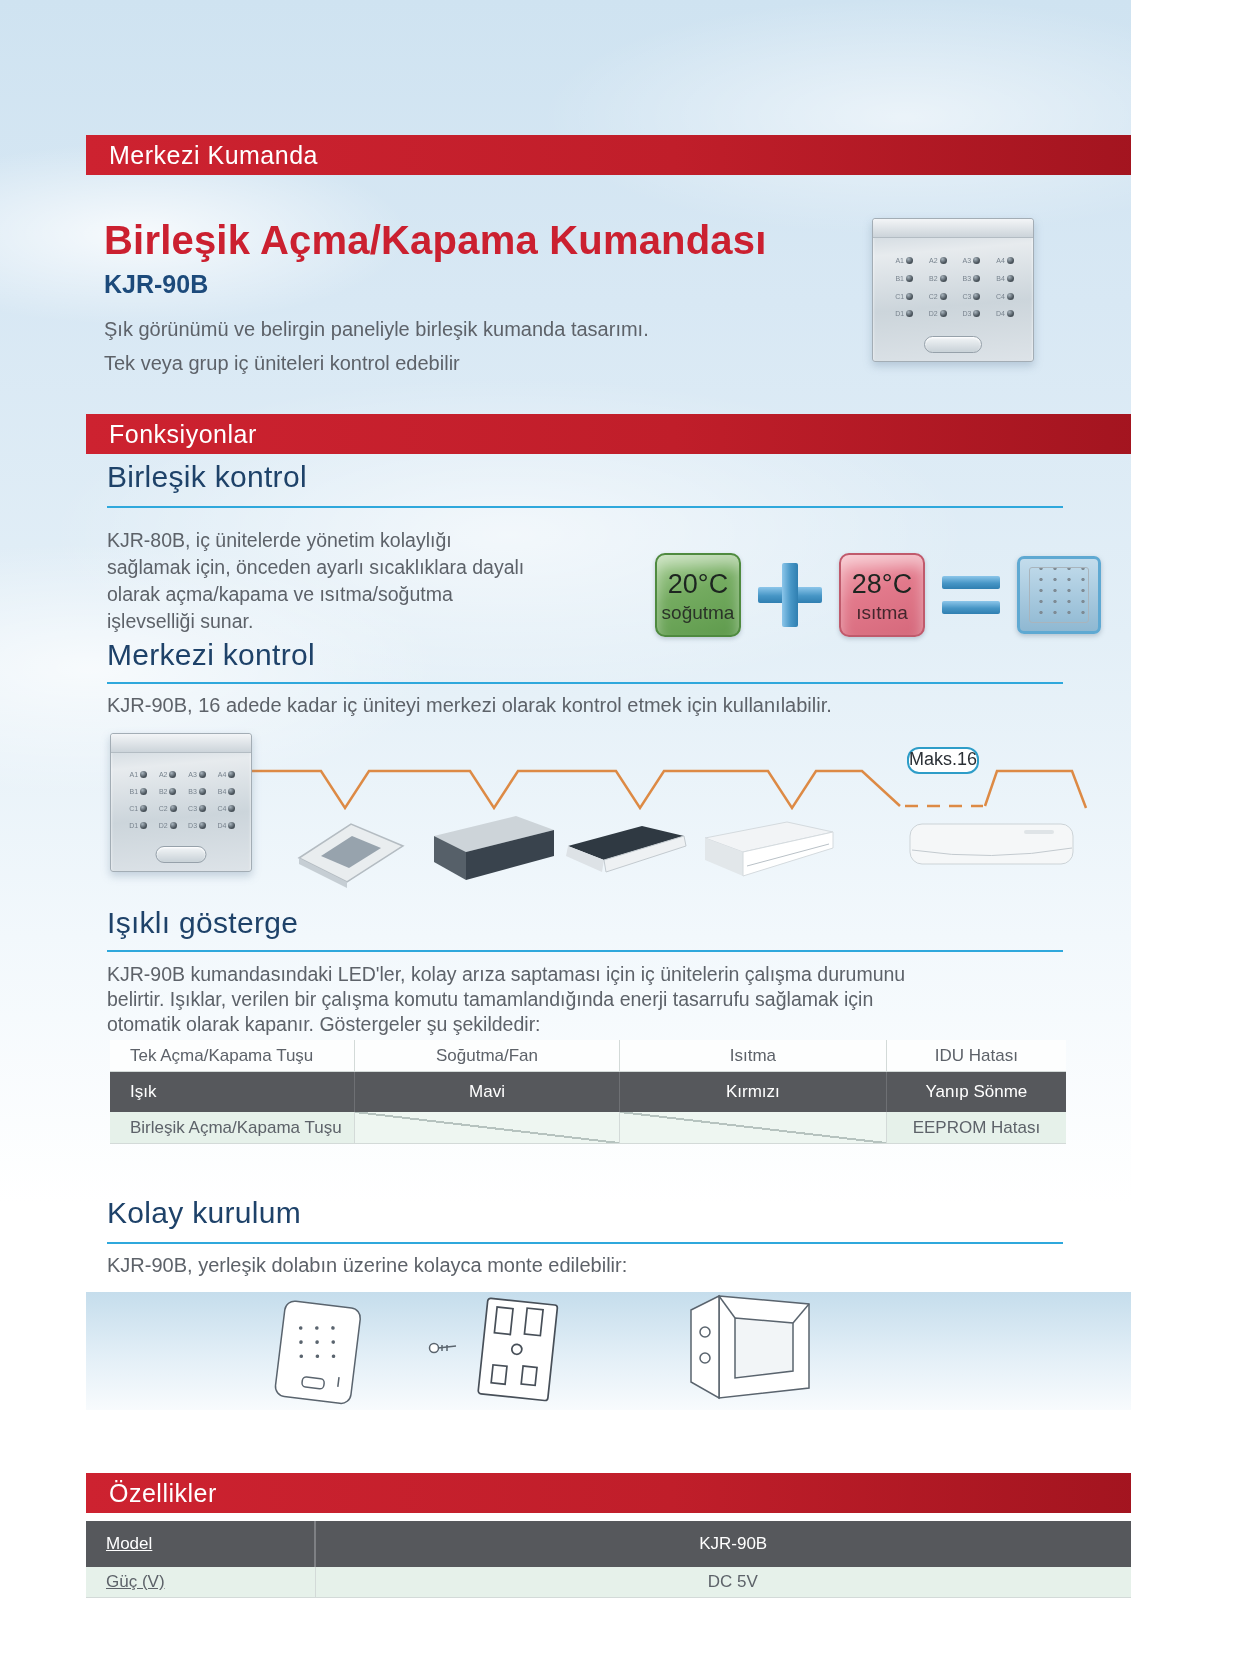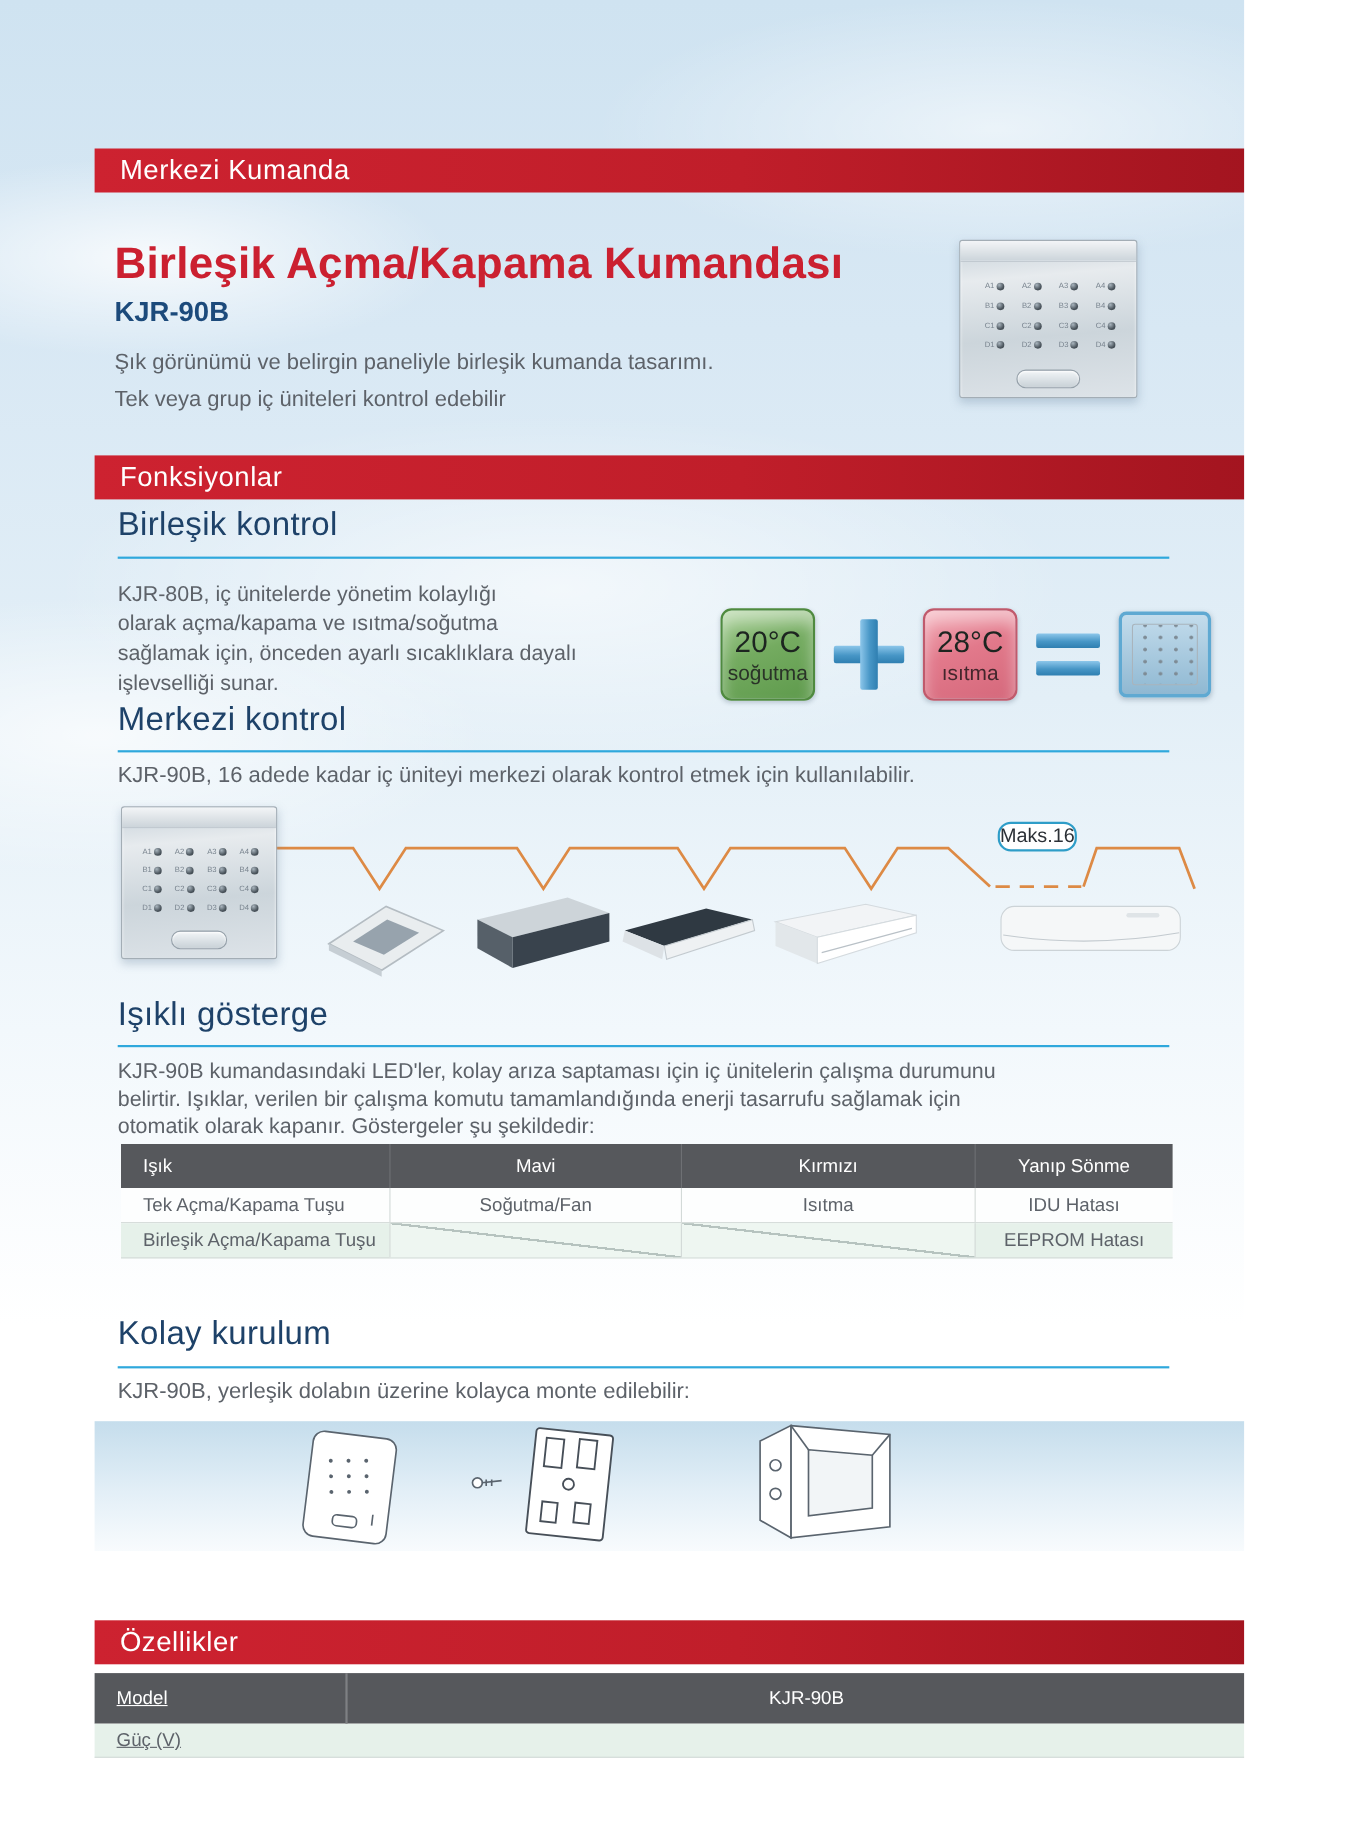--- a/index.html
+++ b/index.html
@@ -194,22 +194,22 @@
   </div>
 
   <div class="band band2">
     <span>Fonksiyonlar</span>
   </div>
 
   <div class="sec-h" style="top:460px;">Birleşik kontrol</div>
   <div class="rule" style="top:506px;"></div>
   <div class="body-text lines" style="top:527px; width:520px;">
     <div>KJR-80B, iç ünitelerde yönetim kolaylığı</div>
+    <div>sağlamak için, önceden ayarlı sıcaklıklara dayalı</div>
     <div>olarak açma/kapama ve ısıtma/soğutma</div>
-    <div>sağlamak için, önceden ayarlı sıcaklıklara dayalı</div>
     <div>işlevselliği sunar.</div>
   </div>
 
   <div class="equation">
     <div class="temp-box cool">
       <div class="temp">20°C</div>
       <div class="temp-label">soğutma</div>
     </div>
     <div class="plus">
         <i class="h"></i>
@@ -351,31 +351,31 @@
 
   <div class="sec-h" style="top:906px;">Işıklı gösterge</div>
   <div class="rule" style="top:950px;"></div>
   <div class="body-text lines" style="top:962px; width:1050px;">
     <div style="line-height:25px;">KJR-90B kumandasındaki LED'ler, kolay arıza saptaması için iç ünitelerin çalışma durumunu</div>
     <div style="line-height:25px;">belirtir. Işıklar, verilen bir çalışma komutu tamamlandığında enerji tasarrufu sağlamak için</div>
     <div style="line-height:25px;">otomatik olarak kapanır. Göstergeler şu şekildedir:</div>
   </div>
 
   <div class="led-table">
+    <div class="lt-row lt-body row-white">
+      <div class="c0">Tek Açma/Kapama Tuşu</div>
+      <div class="c1">Soğutma/Fan</div>
+      <div class="c2">Isıtma</div>
+      <div class="c3">IDU Hatası</div>
+    </div>
     <div class="lt-row lt-head">
       <div class="c0">Işık</div>
       <div class="c1">Mavi</div>
       <div class="c2">Kırmızı</div>
       <div class="c3">Yanıp Sönme</div>
-    </div>
-    <div class="lt-row lt-body row-white">
-      <div class="c0">Tek Açma/Kapama Tuşu</div>
-      <div class="c1">Soğutma/Fan</div>
-      <div class="c2">Isıtma</div>
-      <div class="c3">IDU Hatası</div>
     </div>
     <div class="lt-row lt-body row-green">
       <div class="c0">Birleşik Açma/Kapama Tuşu</div>
       <div class="c1 diag"></div>
       <div class="c2 diag"></div>
       <div class="c3">EEPROM Hatası</div>
     </div>
   </div>
 
   <div class="sec-h" style="top:1196px;">Kolay kurulum</div>
@@ -434,20 +434,21 @@
     <span>Özellikler</span>
   </div>
 
   <div class="spec-table">
     <div class="st-row st-head">
       <div class="sc0">Model</div>
       <div class="sc1">KJR-90B</div>
     </div>
     <div class="st-row st-body row-green">
       <div class="sc0">Güç (V)</div>
+      <div class="sc1">DC 5V</div>
     </div>
   </div>
 
   <div class="side-tab">
     <div class="side-tab-text">
       <div>Kontrol</div>
       <div>Sistemleri</div>
     </div>
   </div>
 

